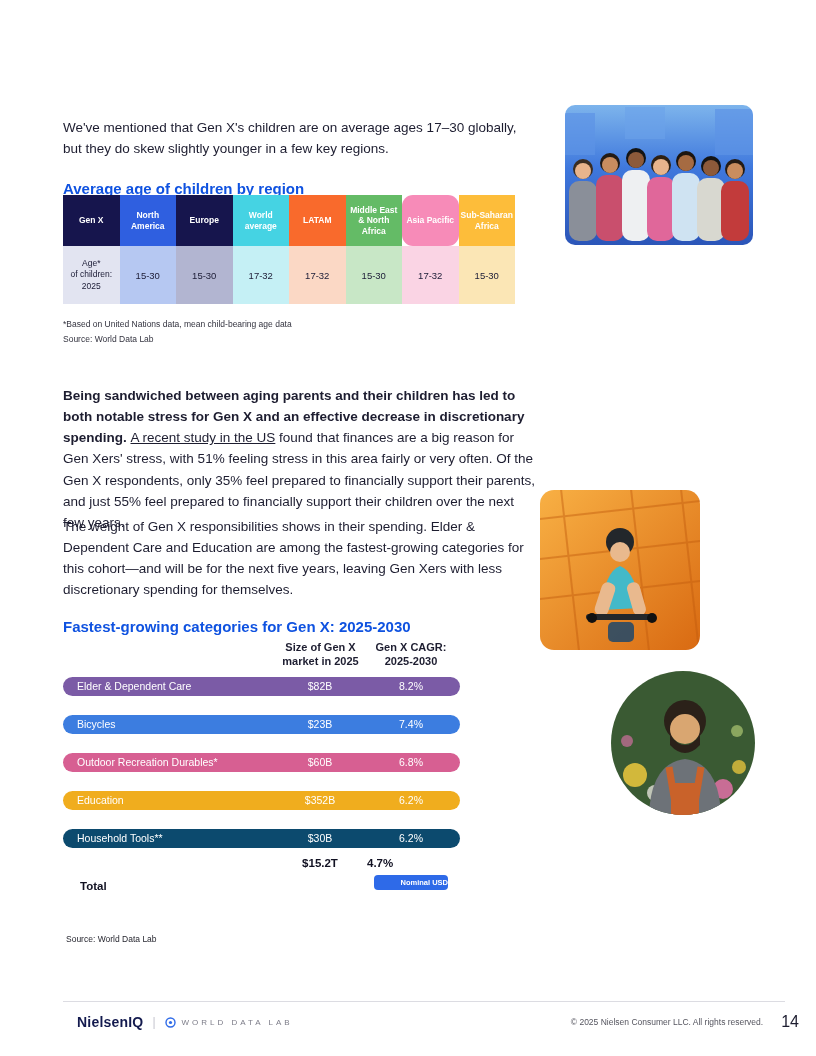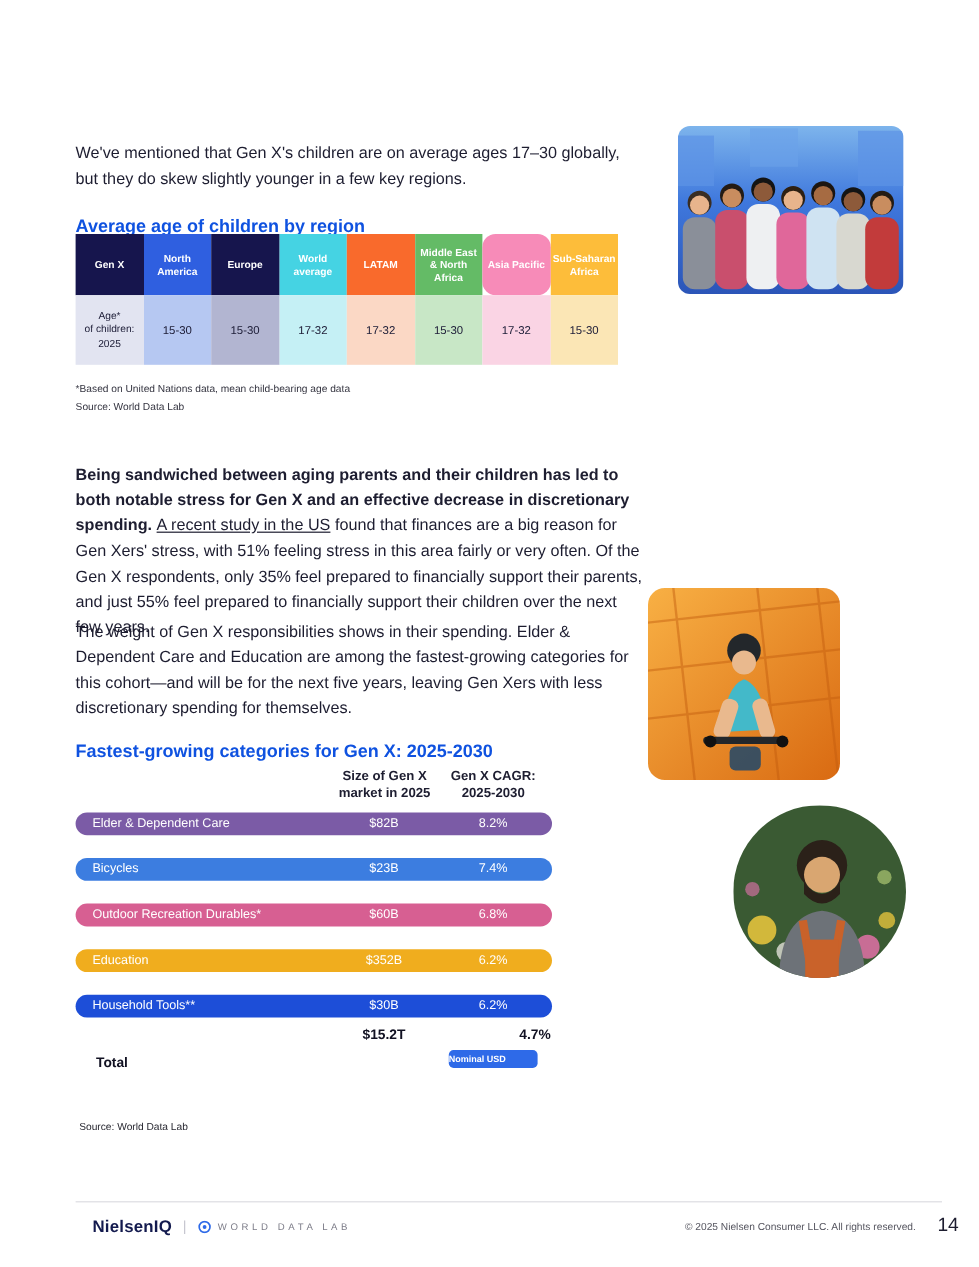--- a/index.html
+++ b/index.html
@@ -67,26 +67,26 @@
   .bar-size  { left:217px; width:80px; text-align:center; }
   .bar-cagr  { left:308px; width:80px; text-align:center; }
 
   .total-row {
     position:absolute; left:63px; top:854px; width:397px; height:19px;
     font-weight:bold; font-size:11.5px; color:#111122;
   }
   .total-row span { position:absolute; top:0; line-height:19px; }
   .total-label { left:17px;margin-top:23px; }
   .total-size  { left:217px; width:80px; text-align:center; }
-  .total-cagr  { left:316px; width:80px; text-align:right; }
+  .total-cagr  { left:304px; width:80px; text-align:left; }
 
   .nominal-badge {
     position:absolute; left:374px; top:875px; width:74px; height:15px;
     border-radius:4px; color:#fff; font-size:7.5px; font-weight:bold;
-    text-align:left; line-height:15px;
+    text-align:right; line-height:15px;
   }
 
   .chart-footnotes {
     position:absolute; left:63px; top:909px; width:480px;
     font-size:8px; line-height:1.55; color:#3d3d48;
   }
   .chart-source {
     position:absolute; left:66px; top:934px; font-size:8.5px; color:#26262f;
   }
 
@@ -182,21 +182,21 @@
     <div class="bar" style="background-color: rgb(215, 95, 146);">
       <span class="bar-label">Outdoor Recreation Durables*</span>
       <span class="bar-size">$60B</span>
       <span class="bar-cagr">6.8%</span>
     </div>
     <div class="bar" style="background-color: rgb(240, 173, 30);">
       <span class="bar-label">Education</span>
       <span class="bar-size">$352B</span>
       <span class="bar-cagr">6.2%</span>
     </div>
-    <div class="bar" style="background-color: #1d4ed8;">
+    <div class="bar" style="background-color: #0c4a6e;">
       <span class="bar-label">Household Tools**</span>
       <span class="bar-size">$30B</span>
       <span class="bar-cagr">6.2%</span>
     </div>
   </div>
 
   <div class="total-row">
     <span class="total-label">Total</span>
     <span class="total-size">$15.2T</span>
     <span class="total-cagr">4.7%</span>

